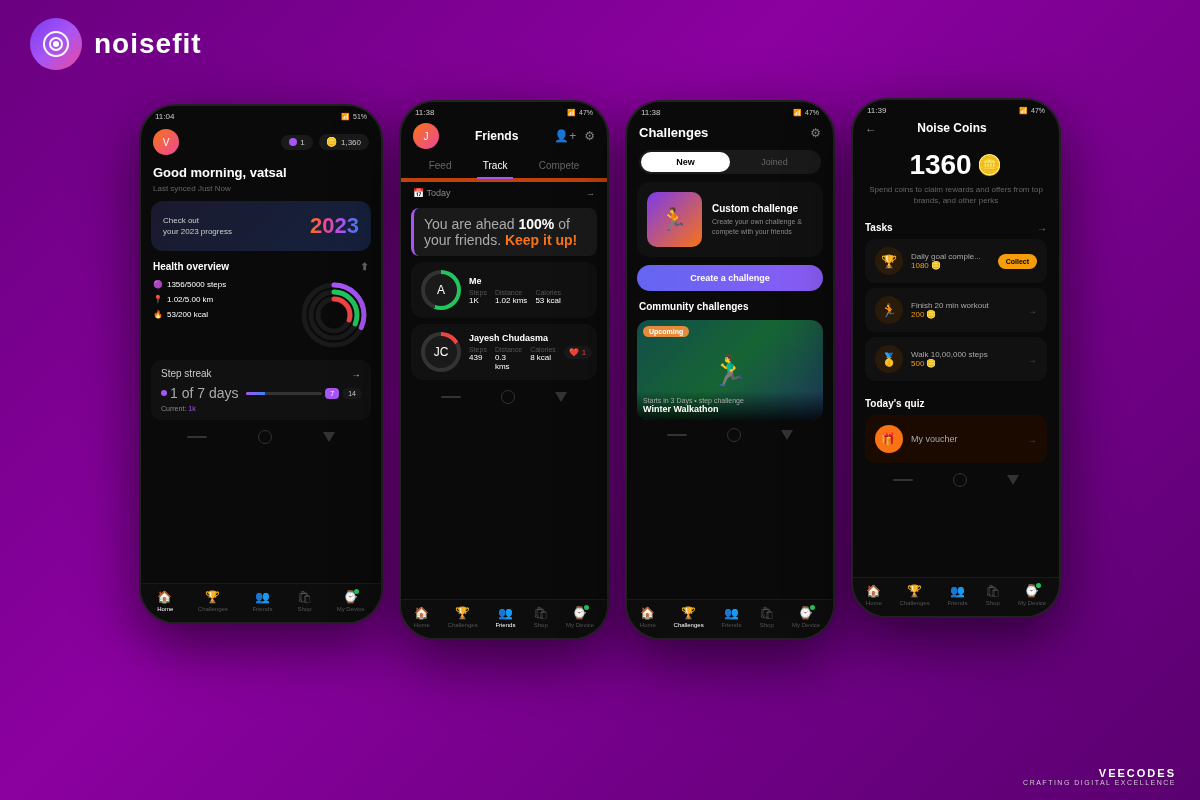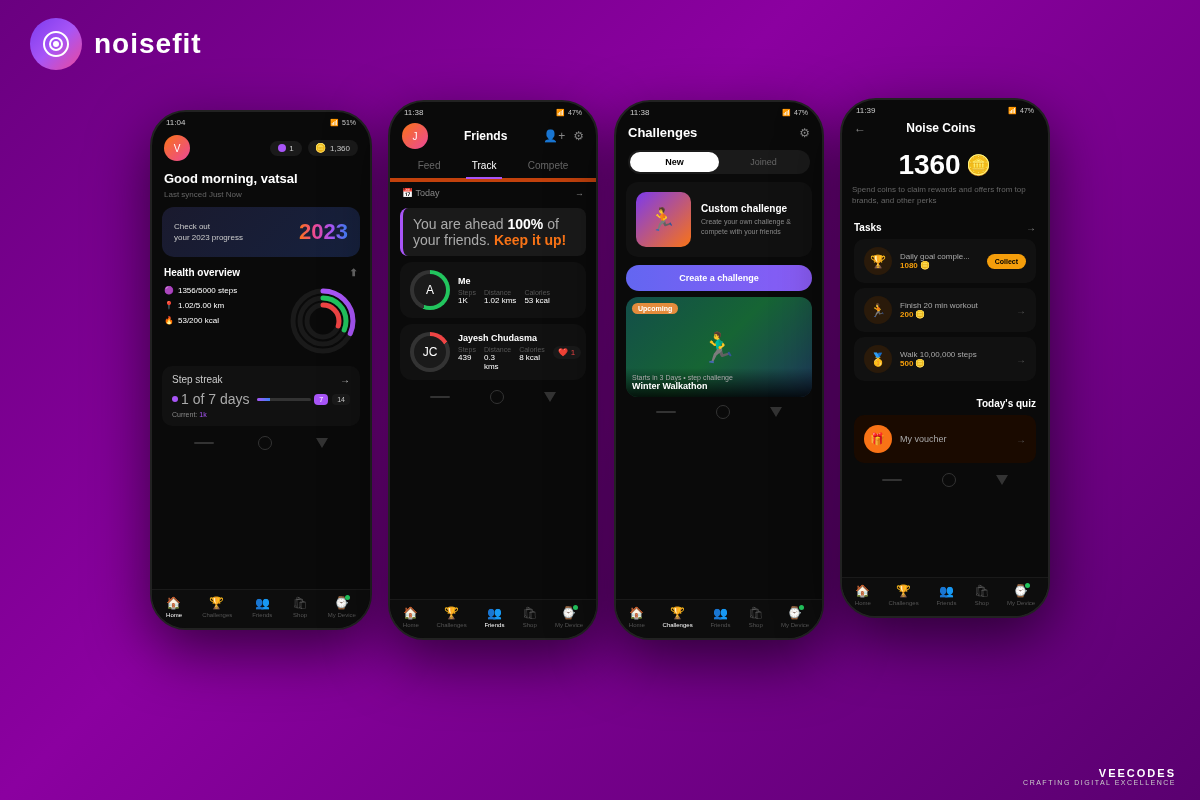--- a/index.html
+++ b/index.html
@@ -46,21 +46,21 @@
     
     .phone {
       background: #0a0a0a;
       border-radius: 36px;
       overflow: hidden;
       position: relative;
       border: 2px solid #222;
       box-shadow: 0 20px 60px rgba(0,0,0,0.6);
       flex-shrink: 0;
     }
-    .phone-1 { width: 222px; height: 520px; margin-bottom: 10px; }
+    .phone-1 { width: 244px; height: 520px; margin-bottom: 16px; }
     .phone-2 { width: 210px; height: 540px; }
     .phone-3 { width: 210px; height: 540px; }
     .phone-4 { width: 210px; height: 520px; margin-bottom: 22px; }
 
     
     .status-bar {
       display: flex;
       justify-content: space-between;
       align-items: center;
       padding: 6px 14px 2px;
@@ -442,20 +442,21 @@
     
     .coins-header {
       display: flex;
       justify-content: space-between;
       align-items: center;
       padding: 4px 12px;
     }
     .back-btn { color: #888; font-size: 12px; }
 
     .coins-balance {
+      text-align: center;
       padding: 10px;
     }
     .coins-amount {
       font-size: 28px;
       font-weight: 700;
       color: white;
       display: flex;
       align-items: center;
       justify-content: center;
       gap: 6px;
@@ -494,40 +495,39 @@
     .task-icon {
       width: 28px; height: 28px;
       border-radius: 50%;
       background: #2a1a0a;
       display: flex; align-items: center; justify-content: center;
       font-size: 13px;
       flex-shrink: 0;
     }
     .task-info { flex: 1; }
     .task-name { color: #aaa; font-size: 8px; }
-    .task-coins { color: #f59e0b; font-size: 8px; font-weight: 700; }
+    .task-coins { color: #f59e0b; font-size: 8px; font-weight: 400; }
     .collect-btn {
       background: #f59e0b;
       border-radius: 16px;
       padding: 4px 8px;
       font-size: 7px;
       color: #000;
       font-weight: 600;
     }
     .task-arrow { color: #555; font-size: 10px; }
 
     .quiz-section {
       padding: 6px 12px;
     }
     .quiz-header {
       color: white;
       font-size: 10px;
       font-weight: 600;
       margin-bottom: 6px;
-      text-align: right;
     }
     .quiz-item {
       background: #1a0a00;
       border-radius: 10px;
       padding: 10px;
       display: flex;
       align-items: center;
       gap: 8px;
     }
     .quiz-icon {
@@ -848,20 +848,21 @@
     <div class="custom-challenge-card">
       <div class="challenge-img">🏃</div>
       <div class="challenge-info">
         <div class="challenge-name">Custom challenge</div>
         <div class="challenge-desc">Create your own challenge &amp; compete with your friends</div>
       </div>
     </div>
 
     <div class="create-btn">Create a challenge</div>
 
+    <div class="community-section-title">Community challenges</div>
 
     <div class="community-card">
       <div class="community-card-bg">🏃‍♂️</div>
       <div class="upcoming-badge">Upcoming</div>
       <div class="community-card-info">
         <div class="community-card-sub">Starts in 3 Days • step challenge</div>
         <div class="community-card-name">Winter Walkathon</div>
       </div>
     </div>
 

